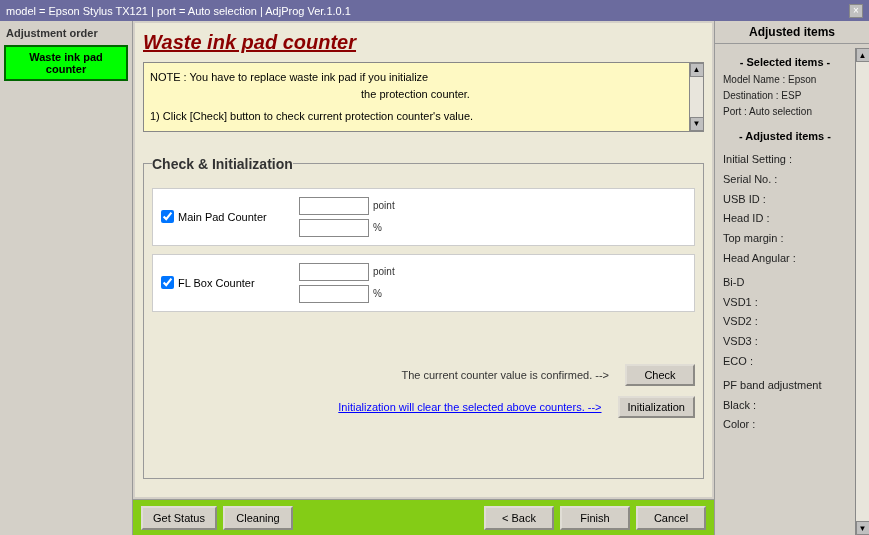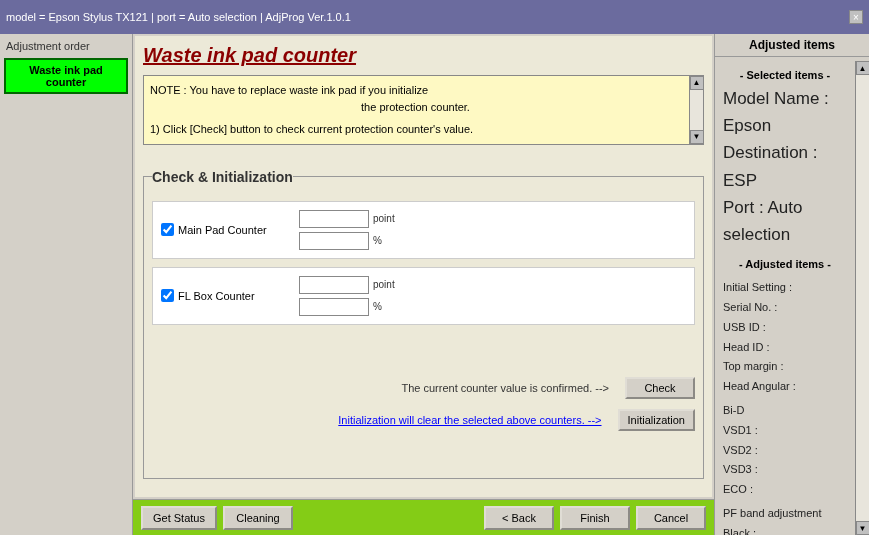--- a/index.html
+++ b/index.html
@@ -16,21 +16,21 @@
 
     
     .title-bar {
       background: #6b6b9e;
       color: white;
       padding: 2px 6px;
       font-size: 11px;
       display: flex;
       align-items: center;
       justify-content: space-between;
-      height: 34px;
+      height: 21px;
     }
     .title-bar-close {
       background: #c0c0c0;
       border: 1px solid #888;
       width: 14px;
       height: 14px;
       font-size: 10px;
       cursor: pointer;
       display: flex;
       align-items: center;
@@ -48,21 +48,21 @@
     .sidebar {
       width: 133px;
       background: #d4d0c8;
       border-right: 1px solid #999;
       padding: 4px;
       display: flex;
       flex-direction: column;
     }
     .sidebar-title {
       font-size: 11px;
-      font-weight: normal;
+      font-weight: bold;
       color: #333;
       margin-bottom: 4px;
       padding: 2px;
     }
     .sidebar-item {
       background: #00ff00;
       border: 2px solid #006600;
       padding: 4px 6px;
       font-size: 11px;
       font-weight: bold;
@@ -274,21 +274,21 @@
       border-bottom: 1px solid #999;
       margin-bottom: 4px;
     }
     .right-section-title {
       font-size: 11px;
       font-weight: bold;
       text-align: center;
       margin: 4px 0;
     }
     .right-info-line {
-      font-size: 17px;
+      font-size: 10px;
       color: #222;
       line-height: 1.6;
     }
     .right-field {
       font-size: 11px;
       color: #222;
       line-height: 1.8;
     }
     .right-scrollbar {
       width: 14px;

